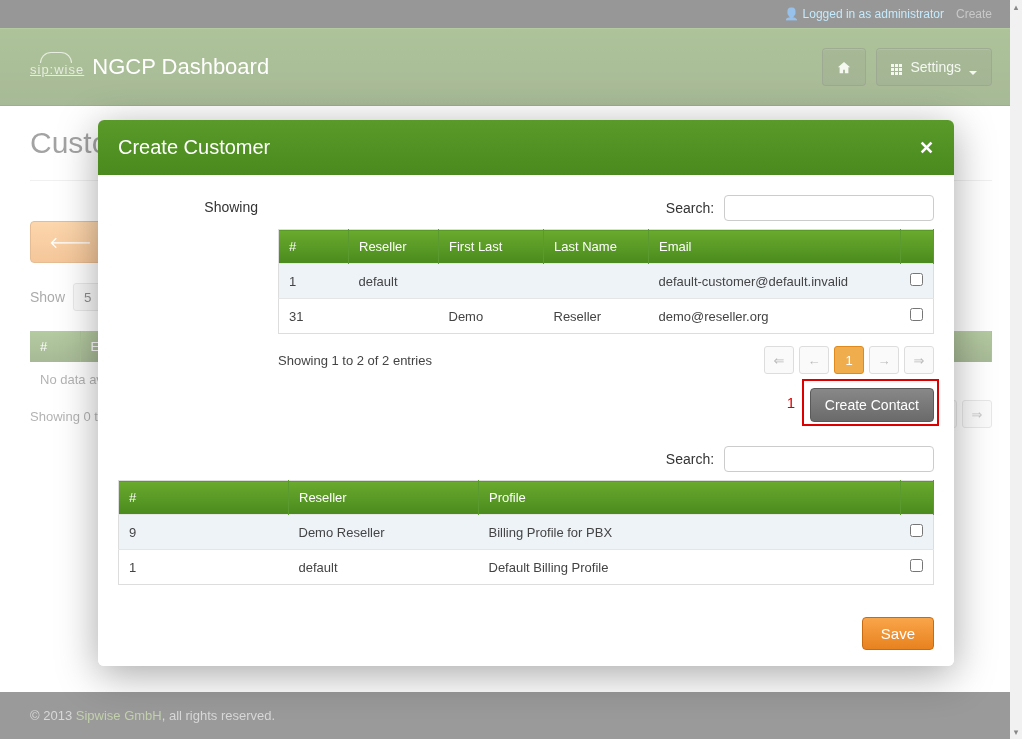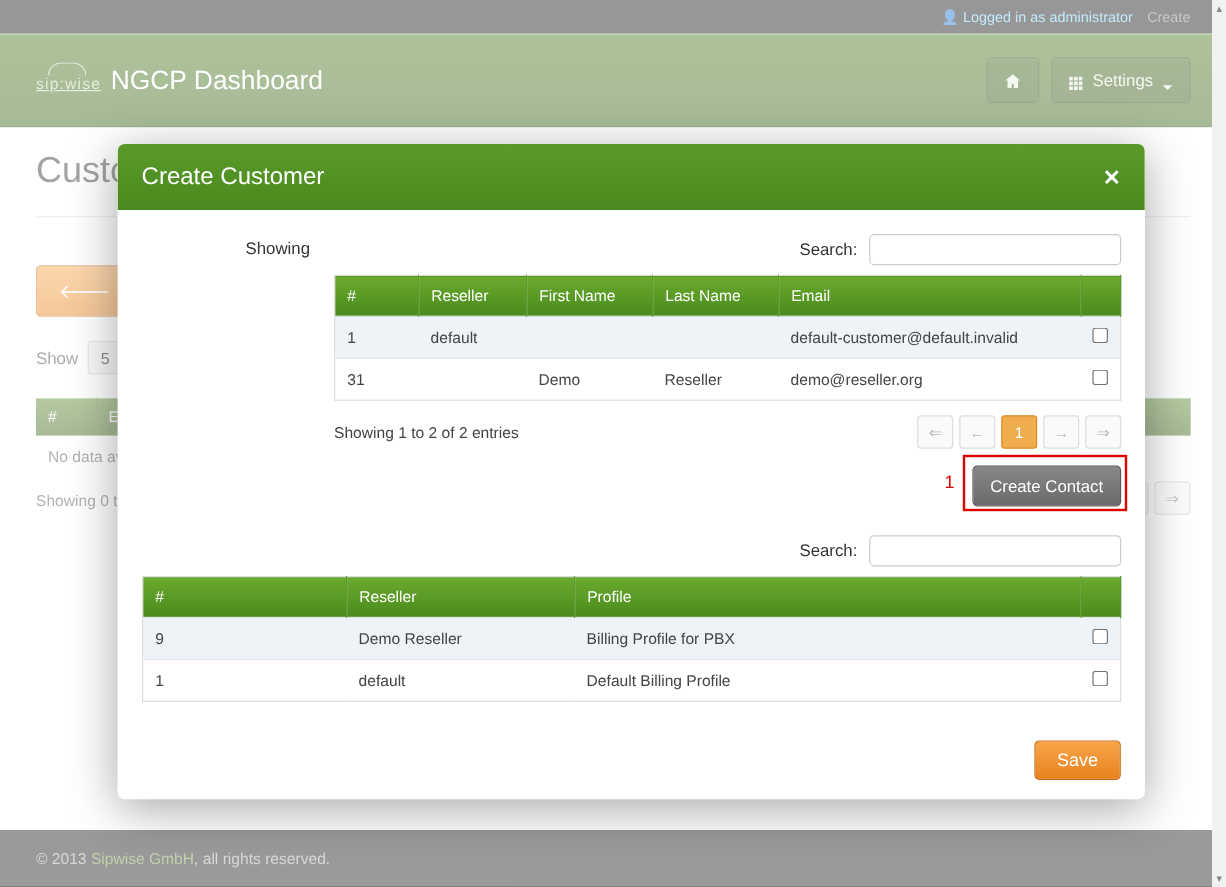--- a/index.html
+++ b/index.html
@@ -182,21 +182,21 @@
       <div class="section-content">
         <div class="search-row">
           <span>Search:</span>
           <input type="text" style="">
         </div>
         <table class="dtable">
           <thead>
               <tr>
             <th style="width:70px">#</th>
             <th style="width:90px">Reseller</th>
-            <th style="width:105px">First Name</th>
+            <th style="width:105px">First Last</th>
             <th style="width:105px">Last Name</th>
             <th>Email</th>
             <th></th>
           </tr>
             </thead>
           <tbody>
             <tr>
               <td>1</td>
               <td>default</td>
               <td></td>

